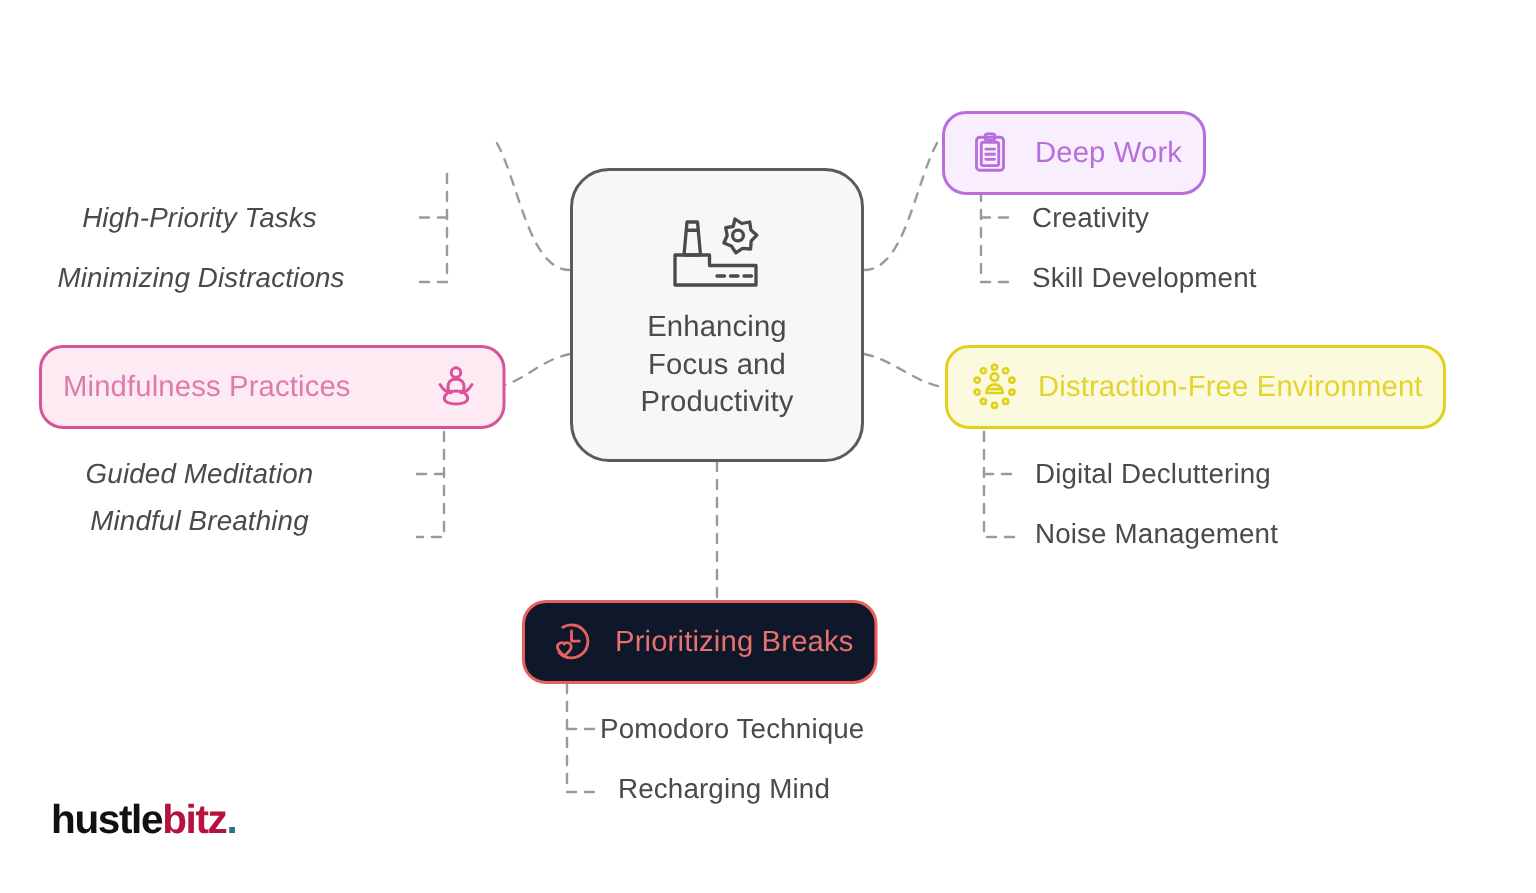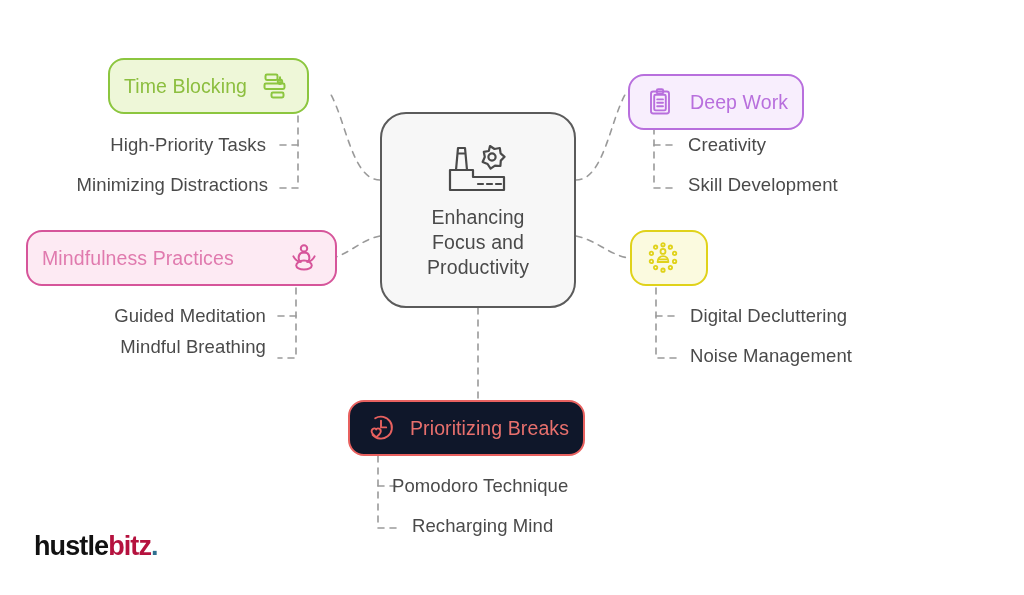--- a/index.html
+++ b/index.html
@@ -84,21 +84,21 @@
   
   .leaf {
     position: absolute;
     font-size: 18.5px;
     color: #4a4a4a;
     white-space: nowrap;
     z-index: 2;
     letter-spacing: 0.1px;
   }
   .leaf.right { text-align: left; }
-  .leaf.left  { text-align: right; }
+  .leaf.left  { text-align: center; font-style: italic; }
 
   
   .logo {
     position: absolute;
     left: 34px;
     top: 531px;
     font-size: 27px;
     font-weight: bold;
     letter-spacing: -0.9px;
     z-index: 4;
@@ -159,32 +159,20 @@
         <circle cx="50" cy="17" r="3.6"></circle>
       </svg>
     </span>
     <span class="center-label">
       <span>Enhancing</span><br>
       <span>Focus and</span><br>
       <span>Productivity</span>
     </span>
   </div>
 
-  <div class="branch icon-right" style="left:108px; top:58px; border-color:#8cc63f; background:#eef7d8;">
-    <span class="blabel" style="color:#8cbe3f;">Time Blocking</span>
-    <span class="bicon">
-      <svg width="30" height="30" viewBox="0 0 30 30" xmlns="http://www.w3.org/2000/svg" fill="none" stroke="#8cc63f" stroke-width="2" stroke-linejoin="round">
-        <rect x="4.5" y="3.5" width="12" height="5.5" rx="1.4"></rect>
-        <rect x="3.5" y="12.5" width="20" height="5.5" rx="1.4"></rect>
-        <rect x="10.5" y="21.5" width="12" height="5" rx="1.4"></rect>
-        <path d="M 19 6.2 L 19 9.4 M 19 13 L 19 11" stroke-linecap="round"></path>
-        <circle cx="19" cy="10.6" r="2.2"></circle>
-      </svg>
-    </span>
-  </div>
 
   <div class="leaf left" style="left:0px; top:134px; width:266px;">
     <span>High-Priority Tasks</span>
   </div>
   <div class="leaf left" style="left:0px; top:174px; width:268px;">
     <span>Minimizing Distractions</span>
   </div>
 
   <div class="branch icon-left" style="left:628px; top:58px; border-color:#b86fdd; background:#f8eefd;margin-top:16px;">
     <span class="bicon">
@@ -238,20 +226,21 @@
         <circle cx="27.6" cy="11.4" r="1.7"></circle>
         <circle cx="27.6" cy="19.4" r="1.7"></circle>
         <circle cx="23.4" cy="25.6" r="1.7"></circle>
         <circle cx="16" cy="28.2" r="1.7"></circle>
         <circle cx="8.6" cy="25.6" r="1.7"></circle>
         <circle cx="4.4" cy="19.4" r="1.7"></circle>
         <circle cx="4.4" cy="11.4" r="1.7"></circle>
         <circle cx="8.6" cy="5.2" r="1.7"></circle>
       </svg>
     </span>
+    <span class="blabel" style="color:#e3d430;">Distraction-Free Environment</span>
   </div>
 
   <div class="leaf right" style="left:690px; top:305px;">
     <span>Digital Decluttering</span>
   </div>
   <div class="leaf right" style="left:690px; top:345px;">
     <span>Noise Management</span>
   </div>
 
   <div class="branch icon-left" style="left:348px; top:400px; border-color:#e8615f; background:#0f172a;">
@@ -260,21 +249,21 @@
         <path d="M 9.2 5.2 A 11 11 0 1 1 6.6 21.8"></path>
         <path d="M 15 7.6 L 15 14.4 L 20.2 14.4"></path>
         <path d="M 8.6 15.4 C 7 15.4 5.6 16.6 5.6 18.2 C 5.6 20.6 8.6 22.8 10.2 24.2
                  C 11.8 22.8 14.8 20.6 14.8 18.2 C 14.8 16.6 13.4 15.4 11.8 15.4
                  C 11 15.4 10.4 15.8 10.2 16.4 C 10 15.8 9.4 15.4 8.6 15.4 Z"></path>
       </svg>
     </span>
     <span class="blabel" style="color:#e8706d;">Prioritizing Breaks</span>
   </div>
 
-  <div class="leaf right" style="left:392px; top:475px;">
+  <div class="leaf right" style="left:400px; top:475px;">
     <span>Pomodoro Technique</span>
   </div>
   <div class="leaf right" style="left:412px; top:515px;">
     <span>Recharging Mind</span>
   </div>
 
   <div class="logo">
     <span class="p1">hustle</span><span class="p2">bitz</span><span class="p3">.</span>
   </div>
 

